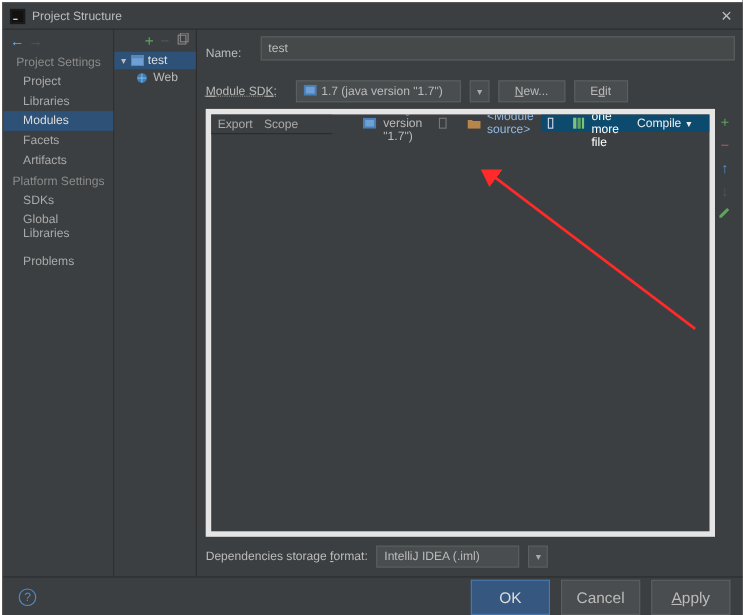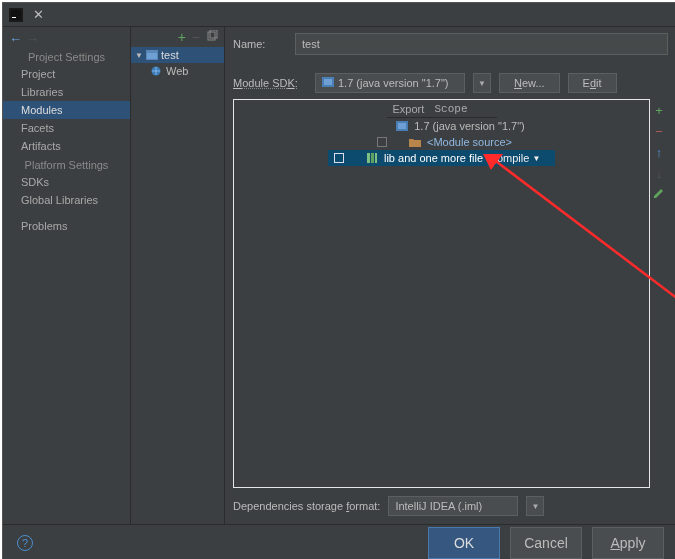--- a/index.html
+++ b/index.html
@@ -22,37 +22,37 @@
   .mp-toolbar { height:20px; display:flex; align-items:center; justify-content:flex-end; gap:6px; padding:2px 6px; }
   .mp-toolbar .plus { color:#5fa35f; font-size:14px; }
   .mp-toolbar .minus { color:#555; font-size:14px; }
   .mp-toolbar .copy { color:#888; font-size:11px; }
   .tree { font-size:11px; color:#bbb; }
   .tree-row { display:flex; align-items:center; padding:2px 4px; gap:3px; }
   .tree-row.sel { background:#2d5177; color:#ddd; }
   .tri { font-size: 8px; color:#bbb; width:8px; display:inline-block; }
   .folder-ico { width:12px; height:10px; display:inline-flex; }
   .rightpanel { flex:1; display:flex; flex-direction:column; background:#3c3f41; padding: 6px 8px 4px 8px; }
-  .name-row { display:flex; align-items:center; gap:22px; margin-bottom:8px; }
+  .name-row { display:flex; align-items:flex-end; gap:10px; margin-bottom:8px; }
   .name-row label { color:#bbb; font-size:11px; width:40px; }
   .name-input { flex:1; background:#45494a; border:1px solid #5b5f60; color:#bbb; font-size:11px; padding:3px 6px; height:22px; }
   .tabs { display:flex; border-bottom:1px solid #2b2b2b; }
   .tab { color:#aaa; font-size:11px; padding:4px 10px; cursor:pointer; }
   .tab.active { background:#515658; color:#ddd; border-radius:2px 2px 0 0; }
   .sdk-row { display:flex; align-items:center; gap:8px; margin:10px 0 6px; }
   .sdk-row label { color:#bbb; font-size:11px; width:74px; text-decoration: underline dotted; text-decoration-color:#888; }
   .combo { background:#4a4d4f; border:1px solid #5b5f60; color:#bbb; font-size:11px; padding:2px 6px; height:20px; display:flex; align-items:center; gap:4px; min-width:150px; }
   .dd-btn { width:18px; height:20px; background:#4a4d4f; border:1px solid #5b5f60; color:#aaa; font-size:8px; display:flex; align-items:center; justify-content:center; }
   .btn { background:#4a4d4f; border:1px solid #5b5f60; color:#bbb; font-size:11px; padding:2px 14px; height:20px; cursor:pointer; }
   .table-wrap { flex:1; display:flex; position: relative; }
-  .table-area { flex:1; background:#3c3f41; border:1px solid #e5e5e5; display:flex; flex-direction:column; overflow:hidden;align-items:center; }
+  .table-area { flex:1; background:#3c3f41; border:5px solid #e5e5e5; display:flex; flex-direction:row; overflow:hidden; }
   .thead { display:flex; background:#3c3f41; color:#aaa; font-size:11px; border-bottom:1px solid #2b2b2b; height:18px; align-items:center; }
   .th-export { width:48px; padding-left:6px; }
   .th-blank { flex:1; }
-  .th-scope { width:62px; text-align:left;font-family:Liberation Mono, monospace; }
+  .th-scope { width:62px; text-align:left; }
   .trow { display:flex; align-items:center; font-size:11px; height:16px; padding-left:6px; gap:6px; }
   .trow .chk { width:10px; height:10px; border:1px solid #777; background:transparent; }
   .trow .chk.hidden { opacity:0; }
   .trow .rico { width:12px; height:12px; display:inline-flex; align-items:center; justify-content:center; }
   .trow .txt { color:#8fb9e4; }
   .trow.plain .txt { color:#bbb; }
   .trow.sel { background:#0c4a6e; }
   .trow.sel .txt { color:#fff; }
   .trow .scope { margin-left:auto; width:66px; color:#eee; display:flex; align-items:center; gap:3px; padding-right:16px; }
   .trow .scope .cd { font-size:8px; }
@@ -75,20 +75,21 @@
 <body>
 
 <div class="window">
   <div class="titlebar">
     <div class="logo">
       <svg width="10" height="10" viewBox="0 0 10 10">
           <rect width="10" height="10" fill="#111"></rect>
           <rect x="1" y="7" width="4" height="1" fill="#fff"></rect>
         </svg>
     </div>
+    <div class="title">Project Structure</div>
     <div class="close">✕</div>
   </div>
 
   <div class="body">
 
     <div class="leftpanel">
       <div class="lp-toolbar">
         <span class="arrow-left">←</span>
         <span class="arrow-right">→</span>
       </div>

